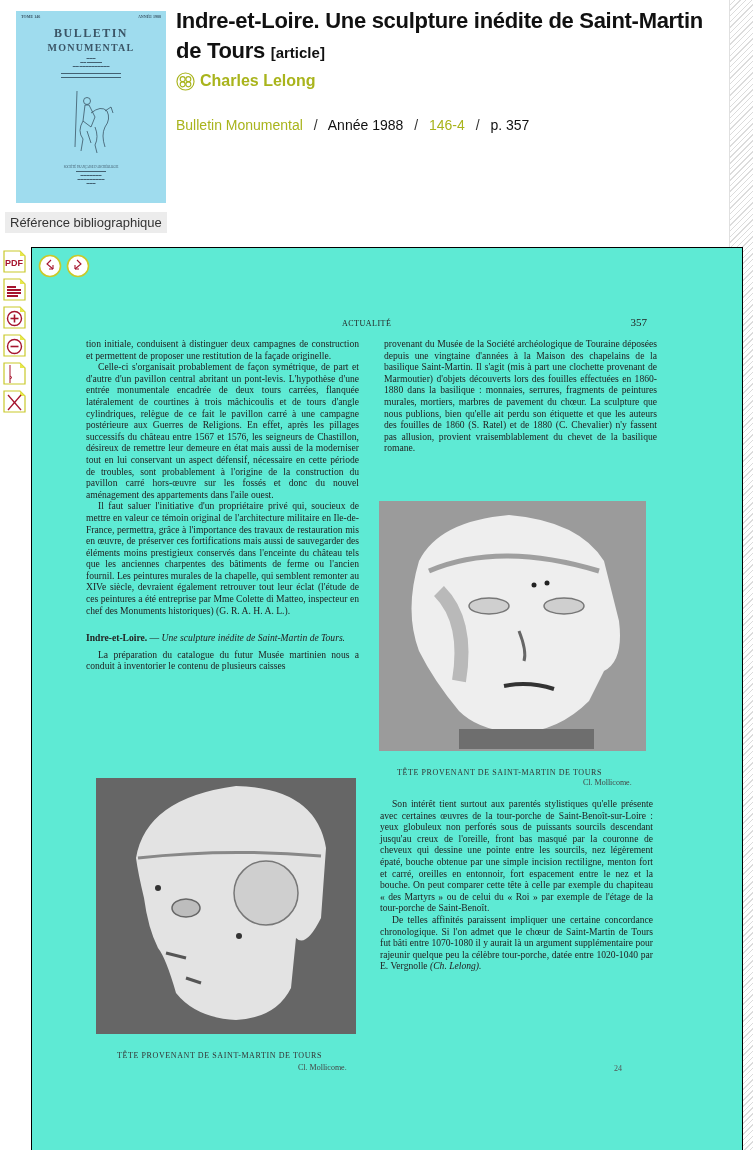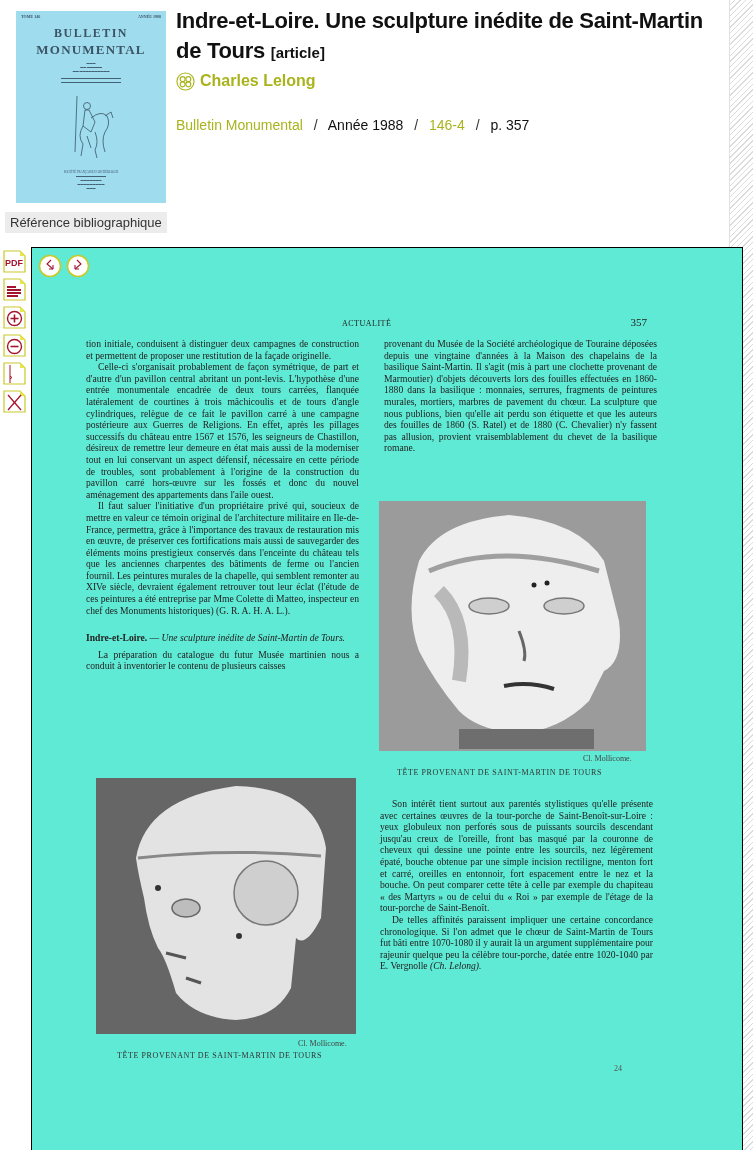--- a/index.html
+++ b/index.html
@@ -12,21 +12,21 @@
       background: repeating-linear-gradient(135deg, #fff 0px, #fff 3px, #dcdcdc 3px, #dcdcdc 4px);
     }
 
     .cover {
       position: absolute; left: 16px; top: 11px; width: 150px; height: 192px;
       background: #9fdcee; overflow: hidden;
       font-family: "Liberation Serif", serif; color: #3b5566; text-align: center;
     }
     .cover .topline { display: flex; justify-content: space-between; font-size: 4px; padding: 3px 5px 0; font-weight: bold; }
     .cover .t1 { font-size: 12px; letter-spacing: 1.5px; margin-top: 7px; font-weight: bold; }
-    .cover .t2 { font-size: 13px; letter-spacing: 1.2px; margin-top: 1px; font-weight: bold; }
+    .cover .t2 { font-size: 10px; letter-spacing: 1.2px; margin-top: 1px; font-weight: bold; }
     .cover .small { font-size: 3px; line-height: 4px; margin-top: 3px; }
     .cover .figure { margin: 8px auto 0; width: 60px; height: 72px; }
     .cover .bottom { font-size: 3px; line-height: 4px; margin-top: 6px; }
 
     .title-block { position: absolute; left: 176px; top: 6px; width: 540px; }
     .title {
       font-family: "Liberation Sans", sans-serif; font-weight: bold;
       font-size: 22px; line-height: 30px; color: #111; letter-spacing: -0.3px;
     }
     .title .tag { font-size: 15px; font-weight: bold; letter-spacing: 0; }
@@ -69,21 +69,21 @@
     .col p.noindent { text-indent: 0; }
     .col-left { left: 0; top: 22px; }
     .col-right { left: 298px; top: 22px; }
 
     .section-head { margin-top: 16px; margin-bottom: 5px; text-indent: 0 !important; font-size: 9.6px; }
     .section-head b { font-weight: bold; }
     .section-head i { font-style: italic; }
 
     .photo { position: absolute; background: #777; overflow: hidden; }
     .photo svg { display: block; width: 100%; height: 100%; }
-    .credit { position: absolute; font-size: 8px; color: #444; }
+    .credit { position: absolute; font-size: 8px; color: #444; margin-top: 24px; }
     .caption { position: absolute; font-size: 8px; letter-spacing: 0.6px; color: #333; }
     .folio { position: absolute; font-size: 8px; color: #555; }
   </style>
 </head>
 <body>
 
 <div class="right-rail"></div>
 
 <div class="cover">
   <div class="topline">

